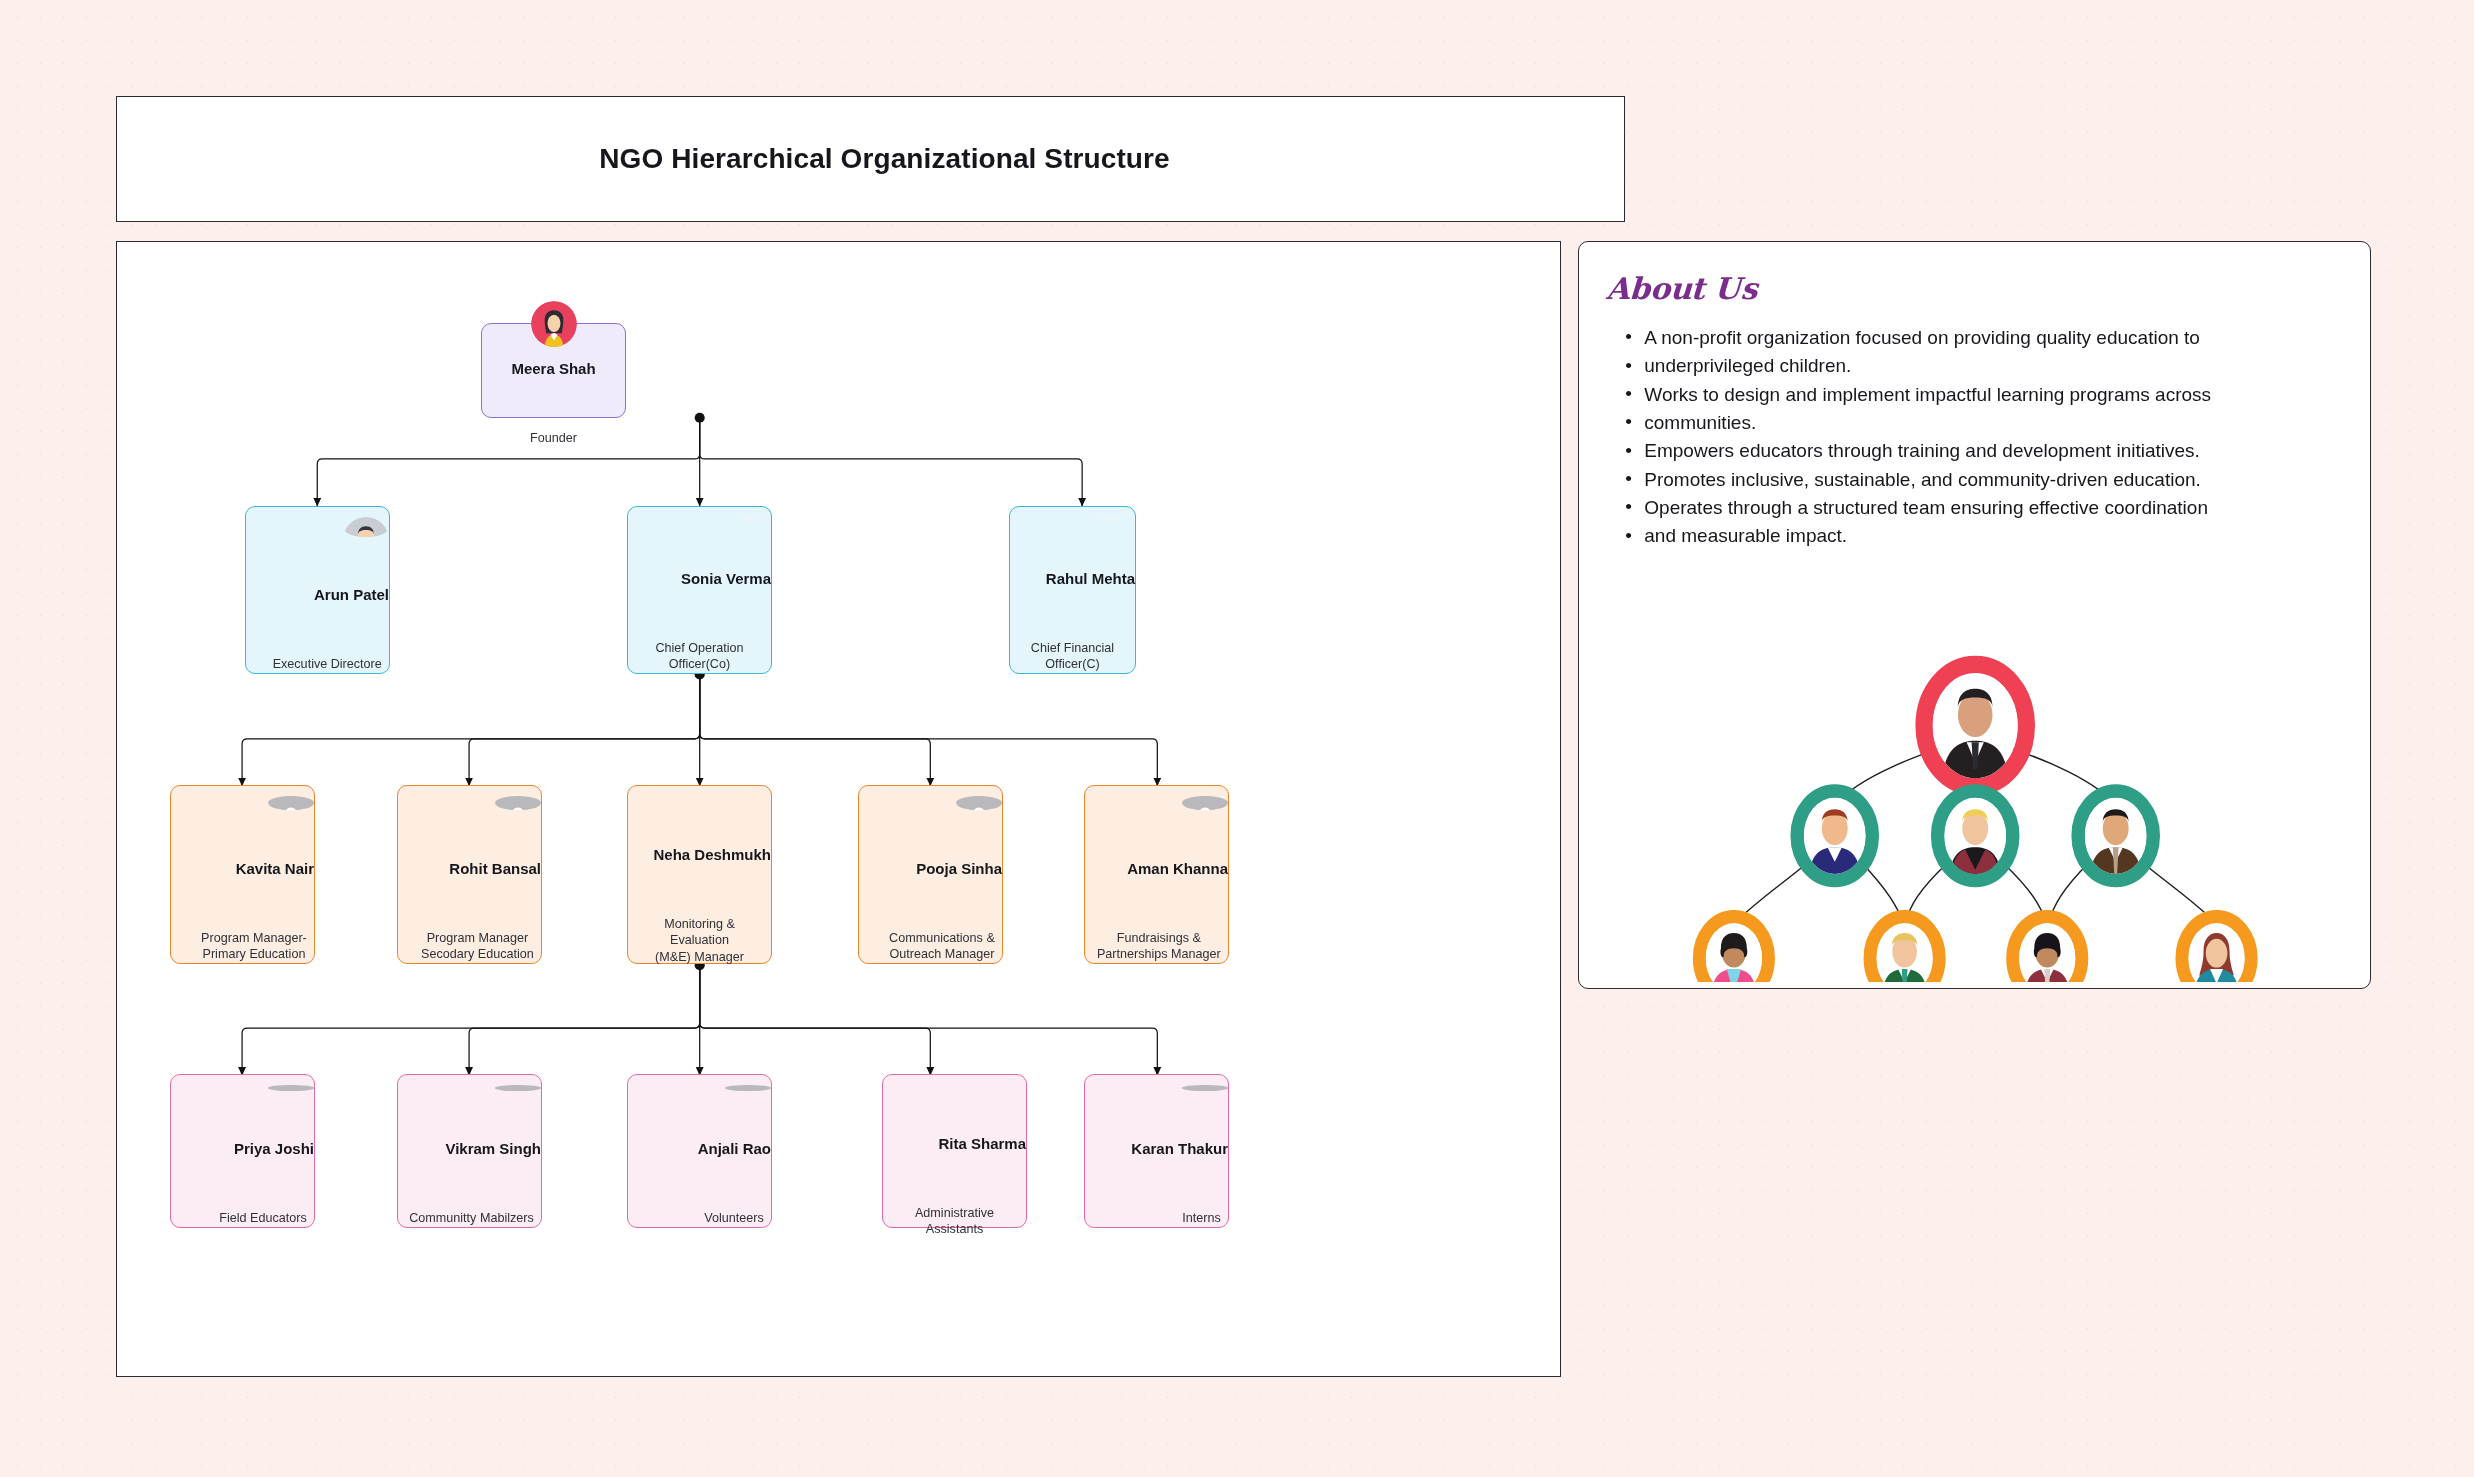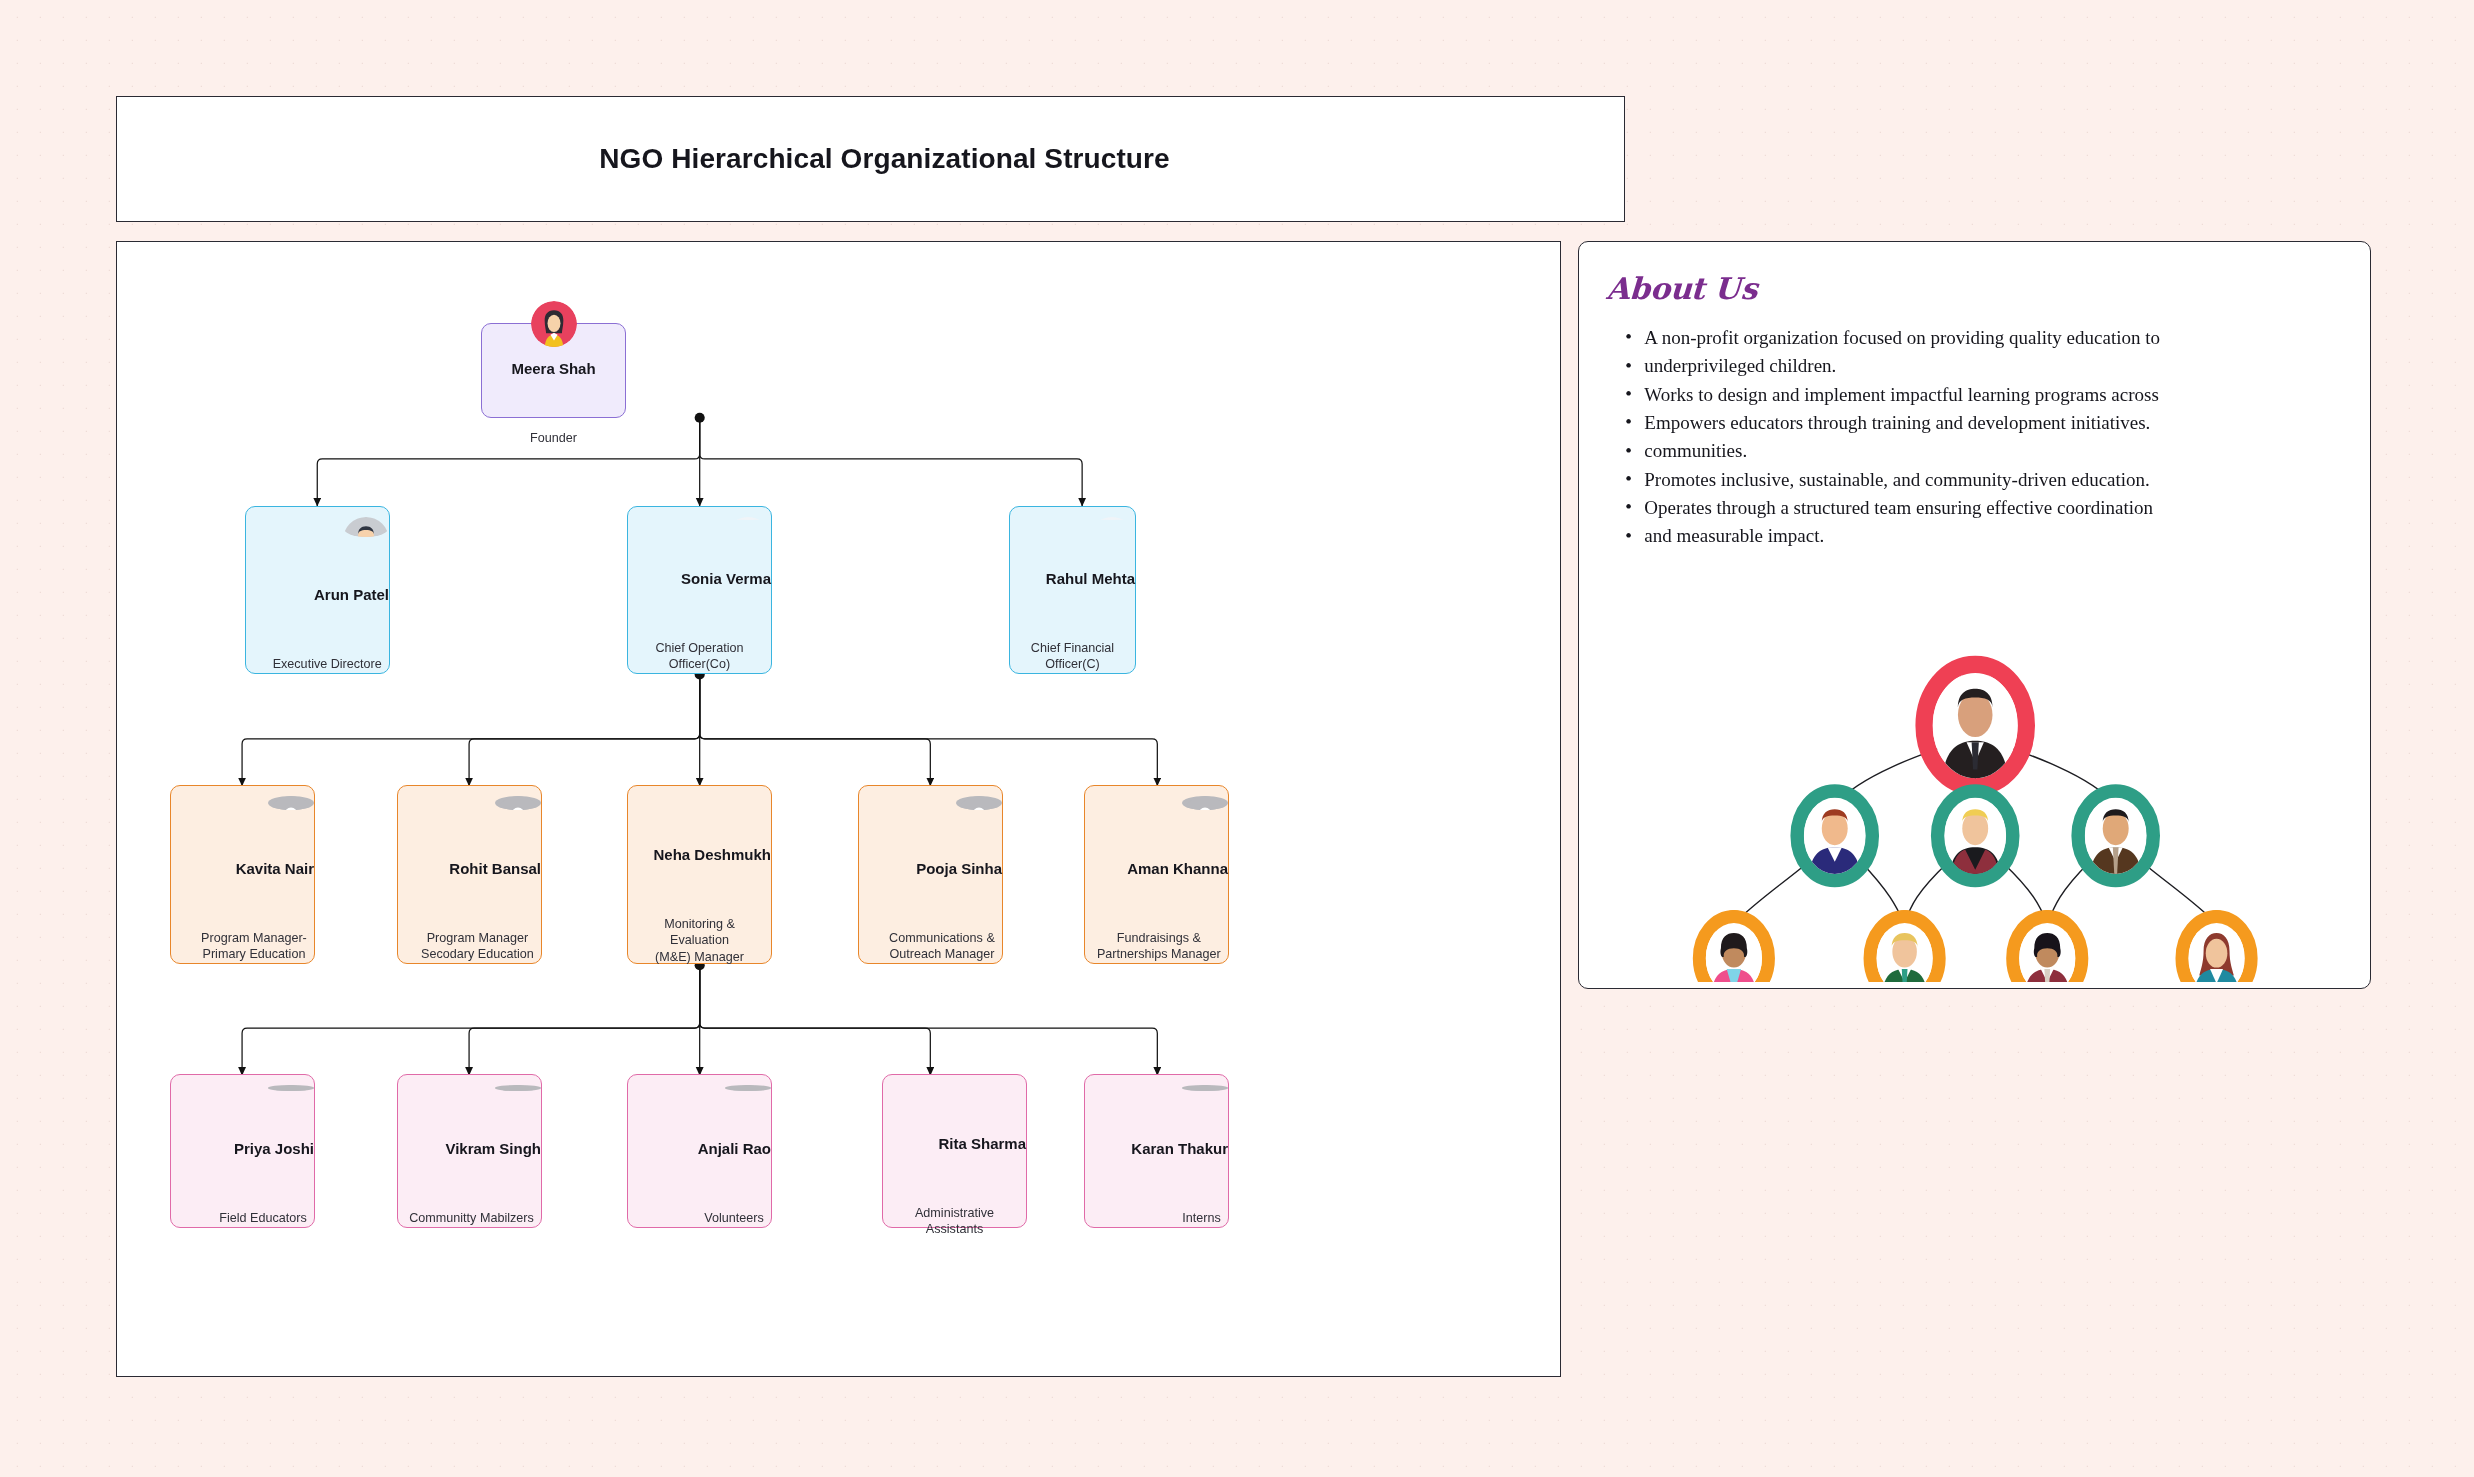--- a/index.html
+++ b/index.html
@@ -143,21 +143,20 @@
     font-style: italic;
     color: #7b2d8e;
     letter-spacing: -0.4px;
     margin: 4.3px 0 19px 1.4px;
     transform: skewX(-6deg);
     display: inline-block;
   }
   .about-list {
     list-style: none;
     margin-left: 17.3px;
-    font-family: Liberation Serif, serif;
   }
   .about-list li {
     position: relative;
     font-size: 19px;
     line-height: 1.42;
     color: #16161d;
     padding-left: 19px;
     margin-bottom: 1.4px;
   }
   .about-list li::before {
@@ -404,22 +403,22 @@
 
   </div>
 </div>
 
 <div class="about-panel">
   <div class="about-title">About Us</div>
   <ul class="about-list">
     <li>A non-profit organization focused on providing quality education to</li>
     <li>underprivileged children.</li>
     <li>Works to design and implement impactful learning programs across</li>
+    <li>communities.</li>
     <li>Empowers educators through training and development initiatives.</li>
-    <li>communities.</li>
     <li>Promotes inclusive, sustainable, and community-driven education.</li>
     <li>Operates through a structured team ensuring effective coordination</li>
     <li>and measurable impact.</li>
   </ul>
 
   <div class="illus">
     <svg viewBox="0 0 1098 520" preserveAspectRatio="xMidYMid meet">
 
       <g fill="none" stroke="#1d1d22" stroke-width="2">
         <path d="M550 180 C 470 205, 390 235, 355 275"></path>

